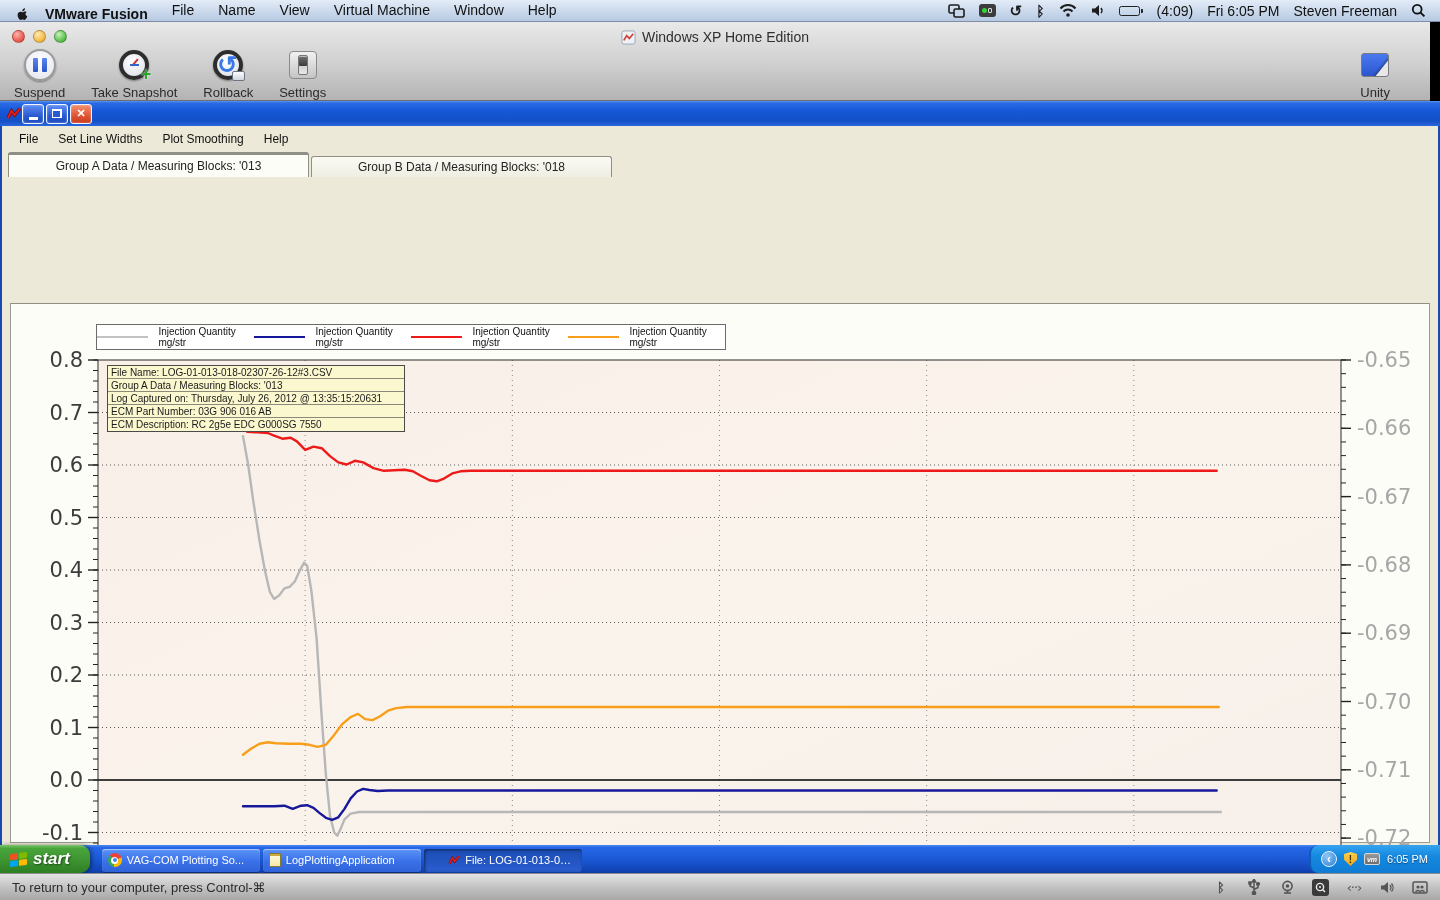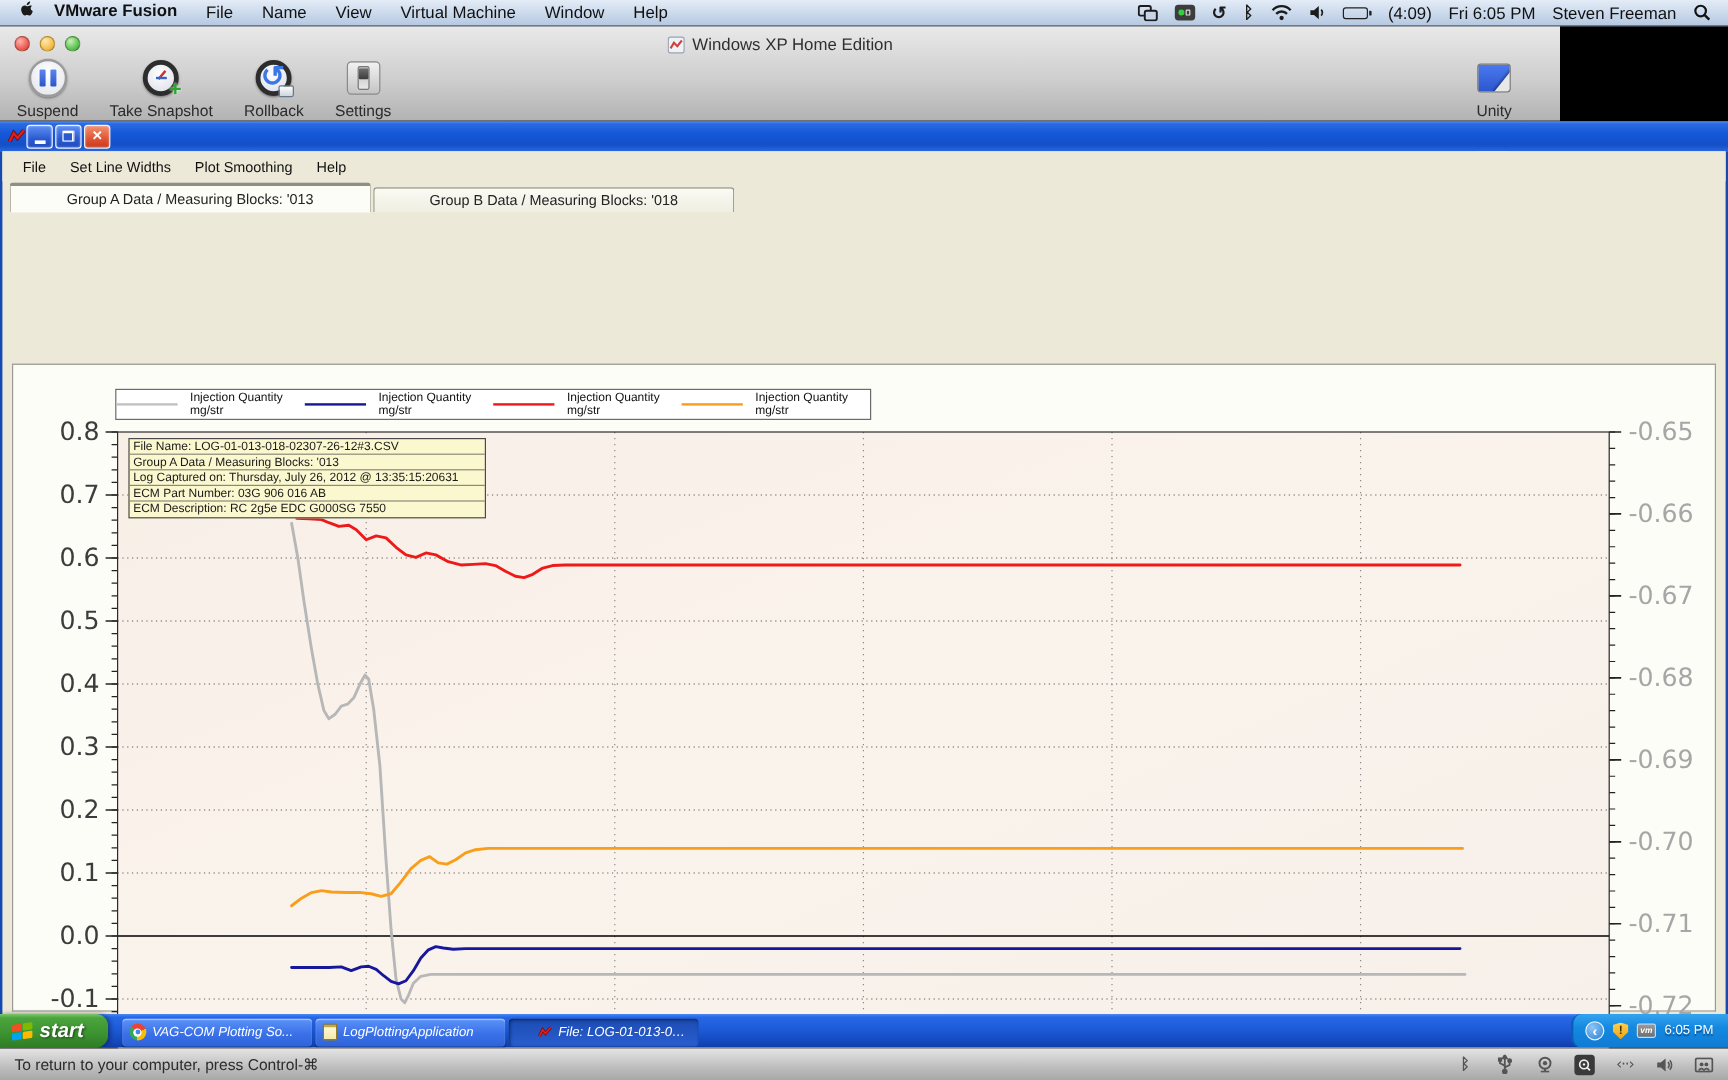--- a/index.html
+++ b/index.html
@@ -3,36 +3,36 @@
 <meta charset="utf-8">
 <style>
   * { margin:0; padding:0; box-sizing:border-box; }
   html,body { width:1440px; height:900px; overflow:hidden; background:#000; }
   #screen { position:relative; width:1440px; height:900px; font-family:"Liberation Sans",sans-serif; }
 
   
   #mac-menubar { position:absolute; left:0; top:0; width:1440px; height:22px;
     background:linear-gradient(#e3ecf7,#b6c9e2); border-bottom:1px solid #7d8ea6;
     display:flex; align-items:center; font-size:14px; color:#111; }
-  #mac-menubar .left { display:flex; align-items:flex-start; gap:2px; padding-left:12px; }
+  #mac-menubar .left { display:flex; align-items:flex-end; gap:2px; padding-left:12px; }
   .mac-menu-item { padding:0 11px; height:22px; line-height:21px; }
   .mac-app-name { font-weight:bold; padding:0 11px; }
   #apple-logo { width:20px; display:flex; justify-content:center; }
   #mac-menubar .right { margin-left:auto; display:flex; align-items:center; gap:14px; padding-right:14px; font-size:14px; }
   .status-ico { display:inline-flex; align-items:center; color:#1c1c1c; }
   .cam-lock { width:17px; height:13px; background:#3c3c3c; border-radius:3px; display:inline-flex; align-items:center; justify-content:center; gap:1px; }
   .cam-lock .dot { width:5px; height:5px; border-radius:50%; background:#35d13c; }
   .cam-lock .lk { width:4px; height:5px; border:1px solid #ddd; border-radius:1px; }
   .battery-shell { display:inline-flex; align-items:center; }
   .battery-body { width:21px; height:10px; border:1.5px solid #222; border-radius:2.5px; padding:1px; }
   .battery-fill { height:100%; width:80%; background:#222; border-radius:1px; }
   .battery-nub { width:2px; height:4px; background:#222; margin-left:1px; border-radius:0 1px 1px 0; }
 
   
-  #vmw-titlebar { position:absolute; left:0; top:22px; width:1300px; height:79px;
+  #vmw-titlebar { position:absolute; left:0; top:22px; width:1430px; height:79px;
     background:linear-gradient(#e9e9e9,#cfcfcf 55%,#b3b3b3); border-bottom:1px solid #6f6f6f; }
   #traffic { position:absolute; left:12px; top:8px; display:flex; gap:8px; }
   .tl { width:13px; height:13px; border-radius:50%; border:1px solid rgba(0,0,0,.25); }
   .tl.red { background:radial-gradient(circle at 35% 30%, #ffb3ad, #ec6055 60%, #d3382c); }
   .tl.yel { background:radial-gradient(circle at 35% 30%, #ffe9b0, #f5bf4f 60%, #dd9e22); }
   .tl.grn { background:radial-gradient(circle at 35% 30%, #c8f2b8, #61c454 60%, #3f9e33); }
   #vmw-title { position:absolute; left:0; right:0; top:7px; text-align:center; font-size:14px; color:#2f2f2f;
     display:flex; justify-content:center; align-items:center; gap:6px; }
   .vmw-tools { position:absolute; top:26px; display:flex; gap:26px; }
   .vmw-tools.leftside { left:14px; }
@@ -113,21 +113,21 @@
     background:linear-gradient(#7ec46f 0%, #4aa53c 12%, #3d9431 55%, #2e7d24 100%);
     border-radius:0 10px 10px 0; box-shadow:2px 0 4px rgba(0,0,0,.4); color:#fff;
     font-size:17px; font-weight:bold; font-style:italic; text-shadow:1px 1px 2px #1c4a16; }
   .flag { display:grid; grid-template-columns:8px 8px; grid-template-rows:6px 6px; gap:1px; transform:skewY(-8deg); }
   .flag span { border-radius:1px; }
   .flag .r { background:#f25022; } .flag .g { background:#7fba00; } .flag .b { background:#00a4ef; } .flag .y { background:#ffb900; }
   .task-btns { display:flex; gap:3px; margin-left:12px; padding-top:2px; }
   .task-btn { width:158px; height:23px; border-radius:3px; display:flex; align-items:center; gap:5px; padding:0 6px;
     background:linear-gradient(#5b93f7,#3a70e8 55%,#2f63d8); box-shadow:inset 0 1px 1px rgba(255,255,255,.5), 0 1px 1px rgba(0,0,0,.3);
     color:#fff; font-size:11px; white-space:nowrap; overflow:hidden; }
-  .task-btn .lbl { overflow:hidden; text-overflow:ellipsis;font-style:italic; }
+  .task-btn .lbl { overflow:hidden; text-overflow:ellipsis; }
   .task-btn.active { background:linear-gradient(#1c4cb4,#2a5ecf); box-shadow:inset 1px 1px 3px rgba(0,0,0,.5);padding-left:24px; }
   .chrome-ico { width:14px; height:14px; border-radius:50%; flex:none;
     background:conic-gradient(from -50deg, #ea4335 0 33%, #fbbc05 33% 66%, #34a853 66% 100%); position:relative; }
   .chrome-ico:before { content:""; position:absolute; left:3.5px; top:3.5px; width:7px; height:7px; border-radius:50%; background:#fff; }
   .chrome-ico:after { content:""; position:absolute; left:5px; top:5px; width:4px; height:4px; border-radius:50%; background:#4285f4; }
   .notepad-ico { width:12px; height:14px; flex:none; background:linear-gradient(#fffbe2,#f4e9a8); border:1px solid #8a7b2c; border-radius:1px;
     box-shadow:inset 0 2px 0 #caa93c; }
   #tray { margin-left:auto; height:28px; display:flex; align-items:center; gap:7px; padding:0 12px 0 10px;
     background:linear-gradient(#35a3f0 0%, #1489e0 40%, #0f7bd4 100%); border-left:2px solid #0c5fb8; border-radius:9px 0 0 9px; }
   .tray-chevron { width:16px; height:16px; border-radius:50%; background:radial-gradient(circle at 35% 30%, #8ec6f5, #2a7fd4); border:1px solid #eaf4fd;

